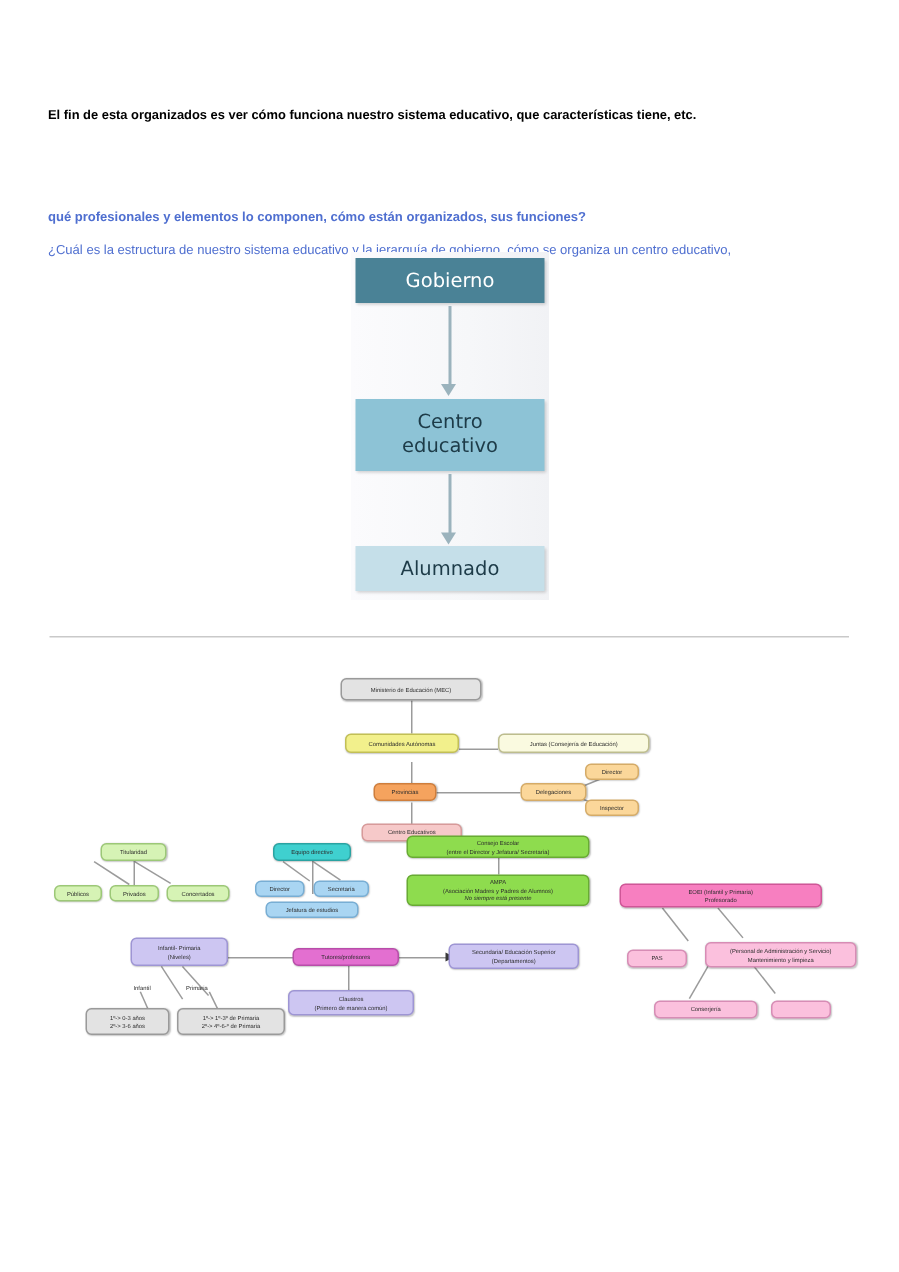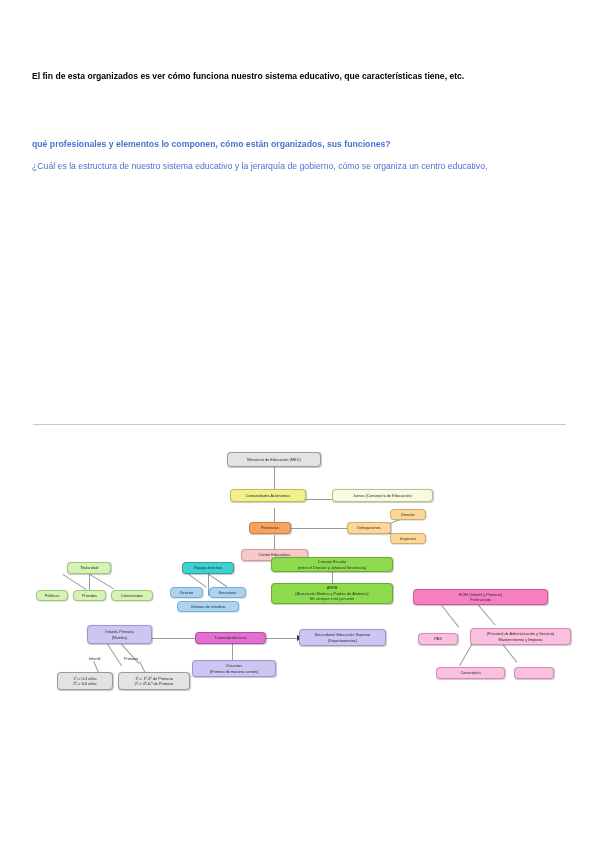--- a/index.html
+++ b/index.html
@@ -115,20 +115,36 @@
 
 <div class="page">
 
 
   <div class="para p1">El fin de esta organizados es ver cómo funciona nuestro sistema educativo, que características tiene, etc.</div>
 
 
   <div class="para p3">¿Cuál es la estructura de nuestro sistema educativo y la jerarquía de gobierno, cómo se organiza un centro educativo,</div>
   <div class="para p4">qué profesionales y elementos lo componen, cómo están organizados, sus funciones?</div>
 
+  <div class="flow">
+    <div class="shade"></div>
+
+    <div class="fbox b1">Gobierno</div>
+    <div class="farrow a1"></div>
+    <div class="fhead h1"></div>
+
+    <div class="fbox b2">
+      <span style="white-space:pre-line">Centro
+educativo</span>
+    </div>
+    <div class="farrow a2"></div>
+    <div class="fhead h2"></div>
+
+    <div class="fbox b3">Alumnado</div>
+  </div>
 
   <div class="hr"></div>
 
   <div class="map">
 
     <div class="vlink" style="left:274px;top:22px;height:22px;"></div>
     <div class="link" style="left:306px;top:54px;width:26px;"></div>
     <div class="vlink" style="left:274px;top:63px;height:14px;"></div>
     <div class="link" style="left:291px;top:83px;width:56px;"></div>
     <div class="link" style="left:385px;top:80px;width:23px;transform:rotate(-22deg);"></div>

